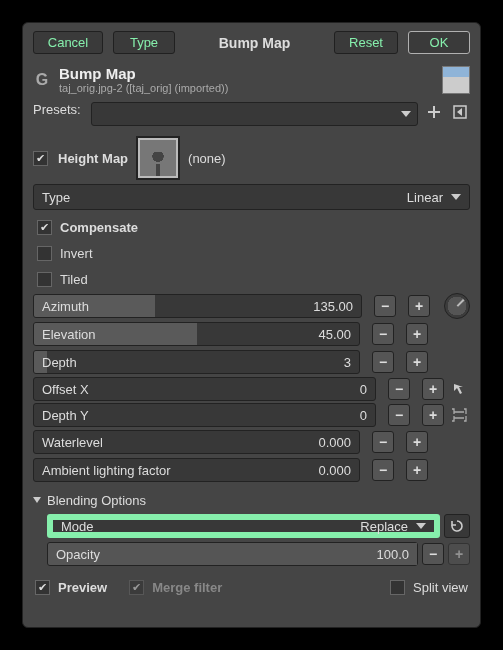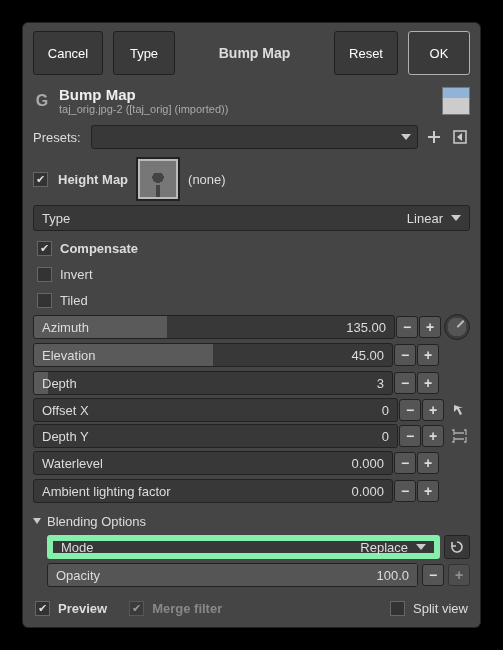--- a/index.html
+++ b/index.html
@@ -1,48 +1,48 @@
 <!DOCTYPE html>
 <html><head>
 <meta charset="utf-8">
 <style>
   * { box-sizing: border-box; margin: 0; padding: 0; }
   html, body { width: 503px; height: 650px; background: #000; font-family: sans-serif; font-size: 13px; color: #ddd; overflow: hidden; }
   .window { position: absolute; left: 22px; top: 22px; width: 459px; height: 606px; background: #454545; border: 1px solid #222; border-radius: 6px; }
   .titlebar { display: flex; align-items: center; gap: 10px; padding: 8px 10px; }
-  .btn { background: #3a3a3a; border: 1px solid #202020; color: #ffffff; border-radius: 3px; height: 44px; display: flex; align-items: center; justify-content: center; cursor: pointer; }
+  .btn { background: #3a3a3a; border: 1px solid #202020; color: #86efac; border-radius: 3px; height: 23px; display: flex; align-items: center; justify-content: center; cursor: pointer; }
   .btn-cancel { width: 70px; }
   .btn-help { width: 62px; }
   .btn-reset { width: 64px; }
   .btn-ok { width: 62px; border: 1px solid #b0b0b0; }
   .title-center { flex: 1; text-align: center; font-weight: bold; font-size: 14px; }
   .header { display: flex; align-items: center; padding: 3px 10px 4px 10px; gap: 8px; }
   .g-icon { width: 18px; height: 18px; display:flex; align-items:center; justify-content:center; font-weight:bold; color:#aaa; font-size:16px; }
   .header-text { flex: 1; }
   .header-title { font-size: 15px; font-weight: bold; color: #eee; }
   .header-sub { font-size: 11px; color: #aaa; }
   .thumb { width: 28px; height: 28px; border: 1px solid #777; background: linear-gradient(#8fb4d8 40%, #ccc 40%); }
   .body { padding: 4px 10px 8px 10px; }
-  .row { display: flex; align-items: center; height: 28px; gap: 6px; }
+  .row { display: flex; height: 28px; gap: 6px; }
   .presets-row { margin-bottom: 8px; }
   .presets-label { width: 52px; }
   .combo { flex: 1; height: 24px; background: #383838; border: 1px solid #222; border-radius: 3px; display: flex; align-items: center; justify-content: flex-end; padding: 0 6px; }
   .tri-down { width:0; height:0; border-left:5px solid transparent; border-right:5px solid transparent; border-top:6px solid #ccc; }
   .iconbtn { width: 20px; height: 20px; display:flex; align-items:center; justify-content:center; color:#ccc; cursor:pointer; }
   .heightmap-row { display: flex; align-items: center; height: 46px; gap: 10px; padding: 2px 0 8px 0; }
   .check { width: 15px; height: 15px; background: #333; border: 1px solid #666; display: inline-flex; align-items:center; justify-content:center; cursor:pointer; }
   .check.checked::after { content: "✔"; font-size: 11px; color: #ddd; line-height: 1; }
   .bold { font-weight: bold; }
   .hm-thumb { width: 40px; height: 40px; border: 2px solid #bbb; outline: 2px solid #222; background: #777; display:flex; align-items:flex-end; justify-content:center; }
   .hm-tree { width: 20px; height: 24px; background: radial-gradient(circle at 50% 30%, #444 40%, transparent 41%), linear-gradient(#444,#444); background-size: 20px 14px, 4px 12px; background-position: 0 0, 8px 12px; background-repeat: no-repeat; }
   .type-row { background: #383838; border:1px solid #222; border-radius:3px; height: 26px; display:flex; align-items:center; padding: 0 8px; margin-bottom: 4px; }
   .type-row .spacer { flex:1; }
   .checkrow { height: 26px; display:flex; align-items:center; gap: 8px; padding-left: 4px; }
   .checkrow label { cursor:pointer; }
-  .slider-row { display:flex; align-items:center; height: 28px; gap: 1px; }
+  .slider-row { display:flex; align-items:center; height: 28px; gap: 12px; }
   .slider-row.tight { height: 26px; }
   .slider { position: relative; height: 24px; background: #383838; border:1px solid #222; border-radius:3px; display:flex; align-items:center; }
   .slider .fill { position:absolute; left:0; top:0; bottom:0; background: #5a5a5a; border-radius: 2px 0 0 2px; }
   .slider .label { position: relative; padding-left: 8px; z-index: 1; }
   .slider .value { position: relative; margin-left: auto; padding-right: 8px; z-index: 1; }
   .sq { width: 22px; height: 22px; background: #555; border: 1px solid #222; border-radius:3px; display:flex; align-items:center; justify-content:center; cursor:pointer; color:#ddd; font-weight:bold; font-size: 14px; line-height:1; user-select:none; }
   .dial { width: 26px; height: 26px; border-radius: 50%; background: radial-gradient(circle at 50% 50%, #555 55%, #3c3c3c 56%); border:1px solid #222; display:flex; align-items:center; justify-content:center; margin-left:2px; }
   .dial::after { content:""; width: 2px; height: 9px; background:#bbb; transform: rotate(45deg) translate(0,-5px); }
   .link-col { width: 22px; display:flex; flex-direction:column; align-items:center; justify-content:center; gap:0; color:#aaa; font-size: 10px; line-height: 1; }
   .link-col .lk { height:26px; display:flex; align-items:center; }

